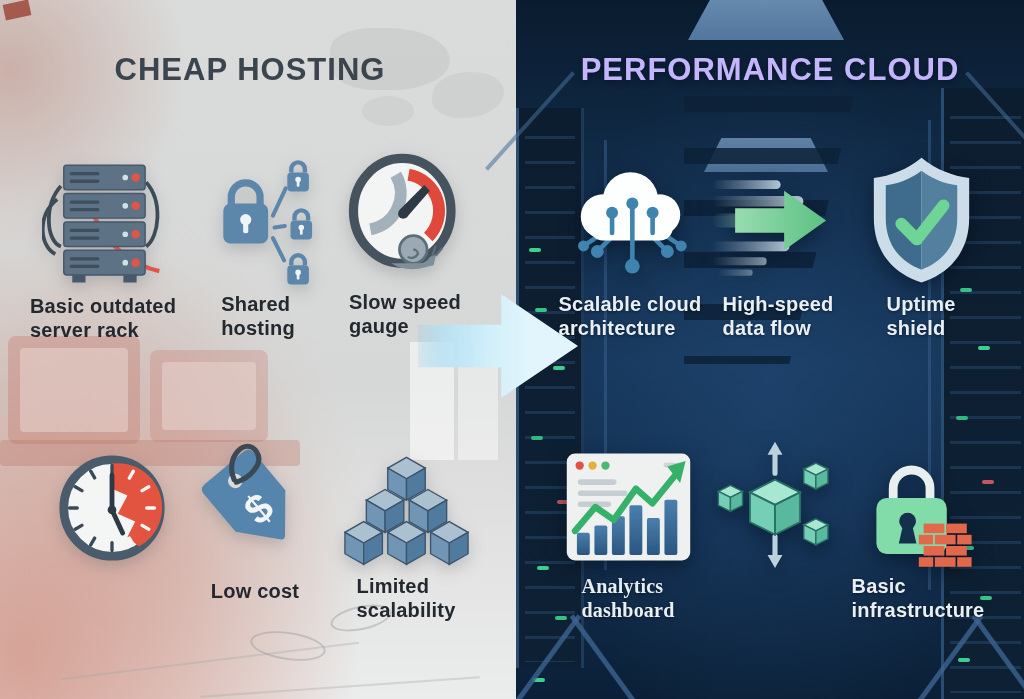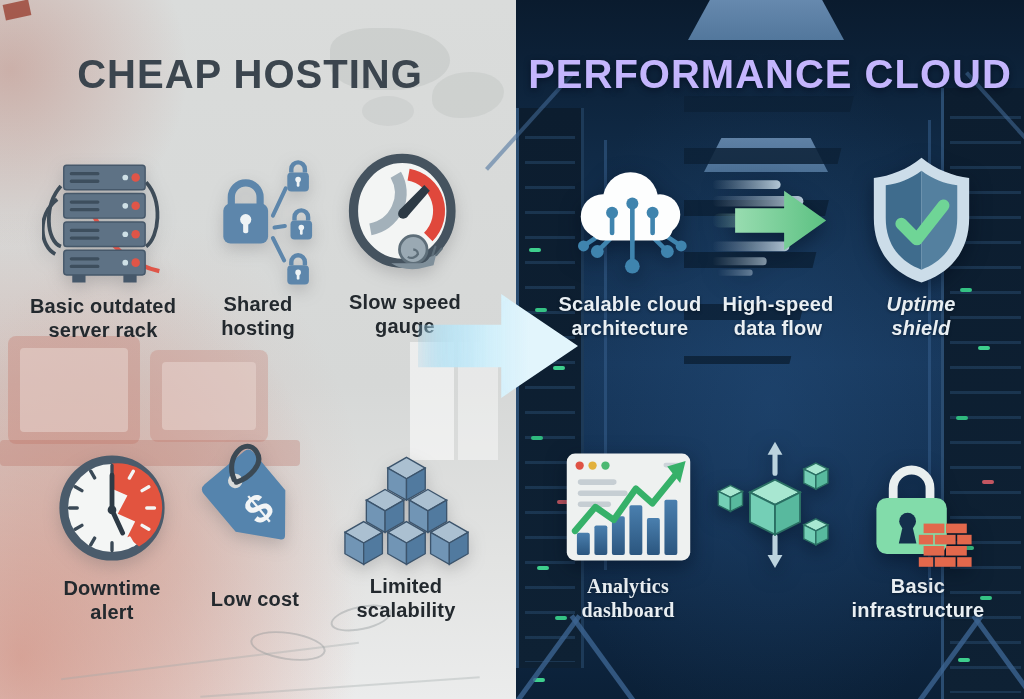--- a/index.html
+++ b/index.html
@@ -62,33 +62,33 @@
   .diag{position:absolute;width:4px;background:rgba(70,110,155,.55);}
   .dg1{left:12px;top:56px;height:130px;transform:rotate(42deg);}
   .dg2{left:492px;top:56px;height:130px;transform:rotate(-42deg);}
   .strut{position:absolute;width:5px;background:rgba(60,100,145,.8);bottom:-18px;}
   .s1{left:28px;height:112px;transform:rotate(36deg);}
   .s2{left:86px;height:112px;transform:rotate(-36deg);}
   .s3{left:430px;height:112px;transform:rotate(36deg);}
   .s4{left:488px;height:112px;transform:rotate(-36deg);}
 
   
-  .title{position:absolute;top:52px;text-align:center;font-size:40px;font-weight:bold;letter-spacing:1px;white-space:nowrap;}
+  .title{position:absolute;top:52px;text-align:center;font-size:31px;font-weight:bold;letter-spacing:1px;white-space:nowrap;}
   .title-left{left:0;width:500px;color:#3b454e;}
   .title-right{left:516px;width:508px;color:#c4b5fd;text-shadow:0 2px 6px rgba(0,10,25,.55);}
 
   
   .big-arrow{position:absolute;left:418px;top:287px;width:160px;height:118px;z-index:5;
     background:linear-gradient(90deg, rgba(200,235,248,0) 0%, rgba(205,237,249,.55) 18%, rgba(214,241,251,.92) 45%, #e2f5fc 70%);
     clip-path:polygon(0 32%,52% 32%,52% 6%,100% 50%,52% 94%,52% 68%,0 68%);
     filter:drop-shadow(0 0 10px rgba(150,215,240,.9)) drop-shadow(0 0 24px rgba(120,190,230,.5));}
 
   
   .cell{position:absolute;width:190px;display:flex;flex-direction:column;align-items:center;z-index:3;}
-  .label{font-size:20px;font-weight:bold;text-align:center;line-height:1.2;white-space:pre-line;letter-spacing:.2px;}
+  .label{font-size:20px;font-weight:bold;line-height:1.2;white-space:pre-line;letter-spacing:.2px;}
   .side-l .label{color:#23292e;}
   .side-r .label{color:#e9eff3;text-shadow:0 1px 3px rgba(4,16,30,.6);}
   .side-l svg{filter:drop-shadow(0 6px 8px rgba(90,90,95,.28));}
   .side-r svg{filter:drop-shadow(0 6px 10px rgba(0,10,25,.5));}
 </style>
 </head>
 <body>
 
 <div class="stage">
 
@@ -214,34 +214,32 @@
         <path d="M58,22 V14 M40,26.8 36,19.9 M26.8,40 19.9,36 M22,58 H14 M26.8,76 19.9,80 M40,89.2 36,96.1 M58,94 V102"></path>
       </g>
       <g stroke="#f4f6f5" stroke-width="3.5" stroke-linecap="round">
         <path d="M76,27 80,20 M89.2,40 96.1,36 M94,58 H102 M89.2,76 96.1,80 M76,89.2 80,96.1"></path>
       </g>
       <g stroke="#2d3a45" stroke-width="5" stroke-linecap="round">
         <path d="M58,60 V24 M58,60 L69,84"></path>
       </g>
       <circle cx="58" cy="60" r="4.5" fill="#2d3a45"></circle>
     </svg>
-    <div class="label" style="margin-top:12px;">Downtime
-alert</div>
   </div>
 
   <div class="cell side-l" style="left:160px;top:443px;">
     <svg width="122" height="128" viewBox="0 0 140 150">
       <g transform="rotate(-40 70 72)">
         <path d="M40,16 h60 q8,0 8,8 v58 l-34,40 q-4,5 -8,0 l-34,-40 v-58 q0,-8 8,-8 z" fill="#5584ad"></path>
         <circle cx="70" cy="36" r="8.5" fill="#d9dbda"></circle>
         <path d="M70,34 C78,6 114,4 111,26 C109,43 84,44 70,38" fill="none" stroke="#3b4954" stroke-width="6" stroke-linecap="round"></path>
         <text x="70" y="95" font-size="48" font-weight="bold" fill="#f2f5f6" text-anchor="middle">$</text>
       </g>
     </svg>
-    <div class="label" style="margin-top:16px;">Low cost</div>
+    <div class="label" style="margin-top:8px;">Low cost</div>
   </div>
 
   <div class="cell side-l" style="left:311px;top:452px;">
     <svg width="125" height="116" viewBox="0 0 140 130">
       <defs>
           <g id="cube" stroke="#3c546c" stroke-width="1.5">
         <polygon points="0,-24 21,-12 0,0 -21,-12" fill="#abc0d1"></polygon>
         <polygon points="-21,-12 0,0 0,24 -21,12" fill="#7195b5"></polygon>
         <polygon points="21,-12 0,0 0,24 21,12" fill="#517a9f"></polygon>
       </g>
@@ -307,21 +305,21 @@
       <rect x="0" y="52" width="72" height="16" rx="8" fill="url(#gt)"></rect>
       <rect x="0" y="84" width="88" height="11" rx="5" fill="url(#gs)"></rect>
       <rect x="0" y="102" width="62" height="9" rx="4" fill="url(#gs)" opacity=".7"></rect>
       <rect x="6" y="116" width="40" height="7" rx="3" fill="url(#gs)" opacity=".5"></rect>
       <polygon points="26,46 82,46 82,26 130,60 82,94 82,74 26,74" fill="url(#ga)"></polygon>
     </svg>
     <div class="label" style="margin-top:12px;">High-speed
 data flow</div>
   </div>
 
-  <div class="cell side-r" style="left:826px;top:152px;font-style:italic;">
+  <div class="cell side-r" style="left:826px;top:152px;">
     <svg width="121" height="140" viewBox="0 0 132 152">
       <path d="M66,6 C50,19 32,26 14,28 l0,44 c0,38 23,61 52,70 c29,-9 52,-32 52,-70 l0,-44 C100,26 82,19 66,6 z" fill="#ccdde9"></path>
       <path d="M66,20 C54,29 41,34 27,36 l0,36 c0,30 17,48 39,56 z" fill="#3f6c8d"></path>
       <path d="M66,20 C78,29 91,34 105,36 l0,36 c0,30 -17,48 -39,56 z" fill="#54809f"></path>
       <path d="M44,78 L61,95 L90,58" fill="none" stroke="#6fd596" stroke-width="13" stroke-linecap="round" stroke-linejoin="round"></path>
     </svg>
     <div class="label" style="margin-top:0;">Uptime
 shield</div>
   </div>
 

